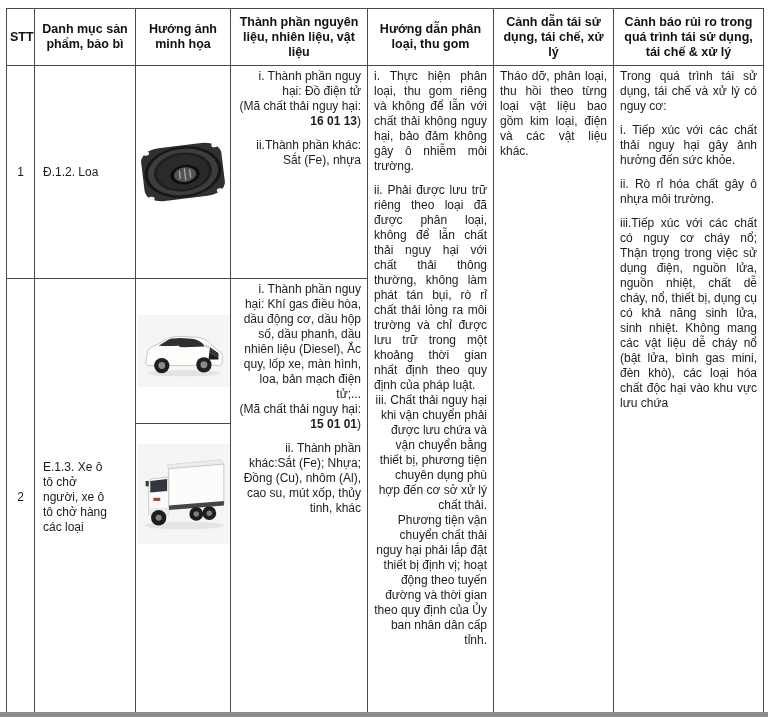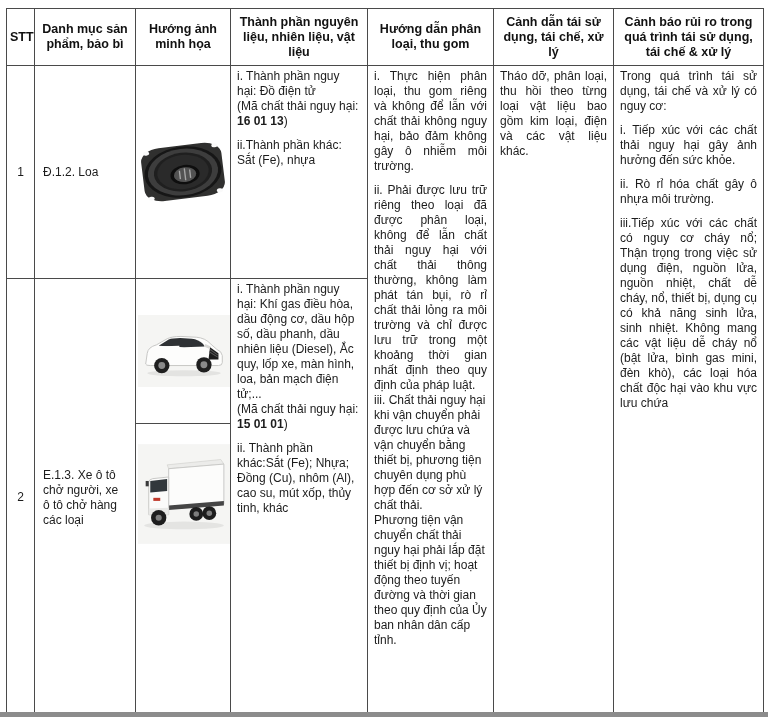--- a/index.html
+++ b/index.html
@@ -32,27 +32,27 @@
   th {
     font-weight: bold;
     text-align: center;
     vertical-align: middle;
     font-size: 12.5px;
     line-height: 15px;
     padding: 4px 3px;
     color: #111;
   }
   td.stt   { text-align: center; vertical-align: middle; }
-  td.cat   { vertical-align: middle; padding-left: 8px; padding-right: 12px; }
+  td.cat   { vertical-align: middle; padding-left: 8px; padding-right: 20px; }
   td.img   { vertical-align: middle; text-align: center; padding: 2px; }
   td.img-top { vertical-align: top; padding-top: 20px; }
   p { margin: 0; }
   .gap-t { margin-top: 9px; }
   .just  { text-align: justify; text-justify: inter-word; }
-  .left  { text-align: left; }
+  .left  { text-align: right; }
   b { font-weight: bold; margin-top: 48px; }
   .bottom-edge {
     position: absolute;
     left: 0;
     top: 712px;
     width: 768px;
     height: 5px;
     background: #8c8c8c;
   }
   svg { display: block; margin: 0 auto; }

